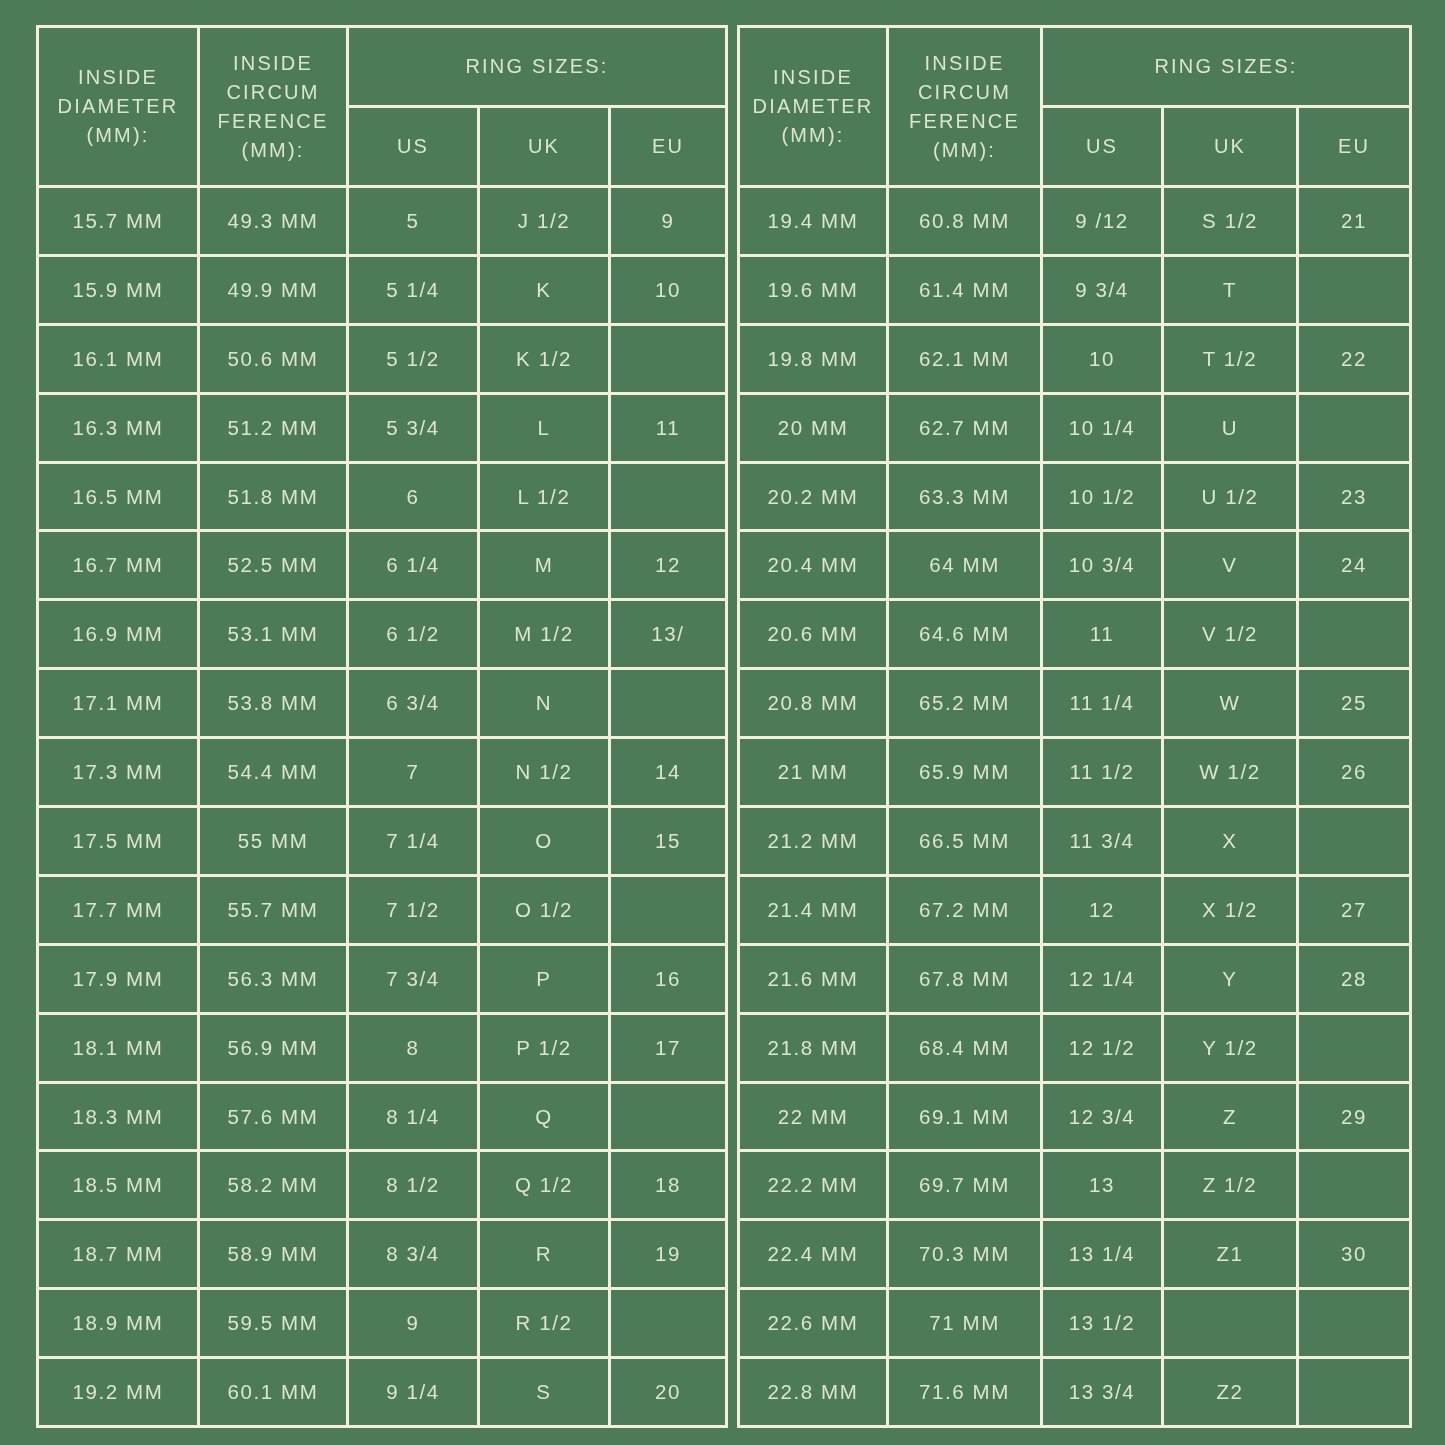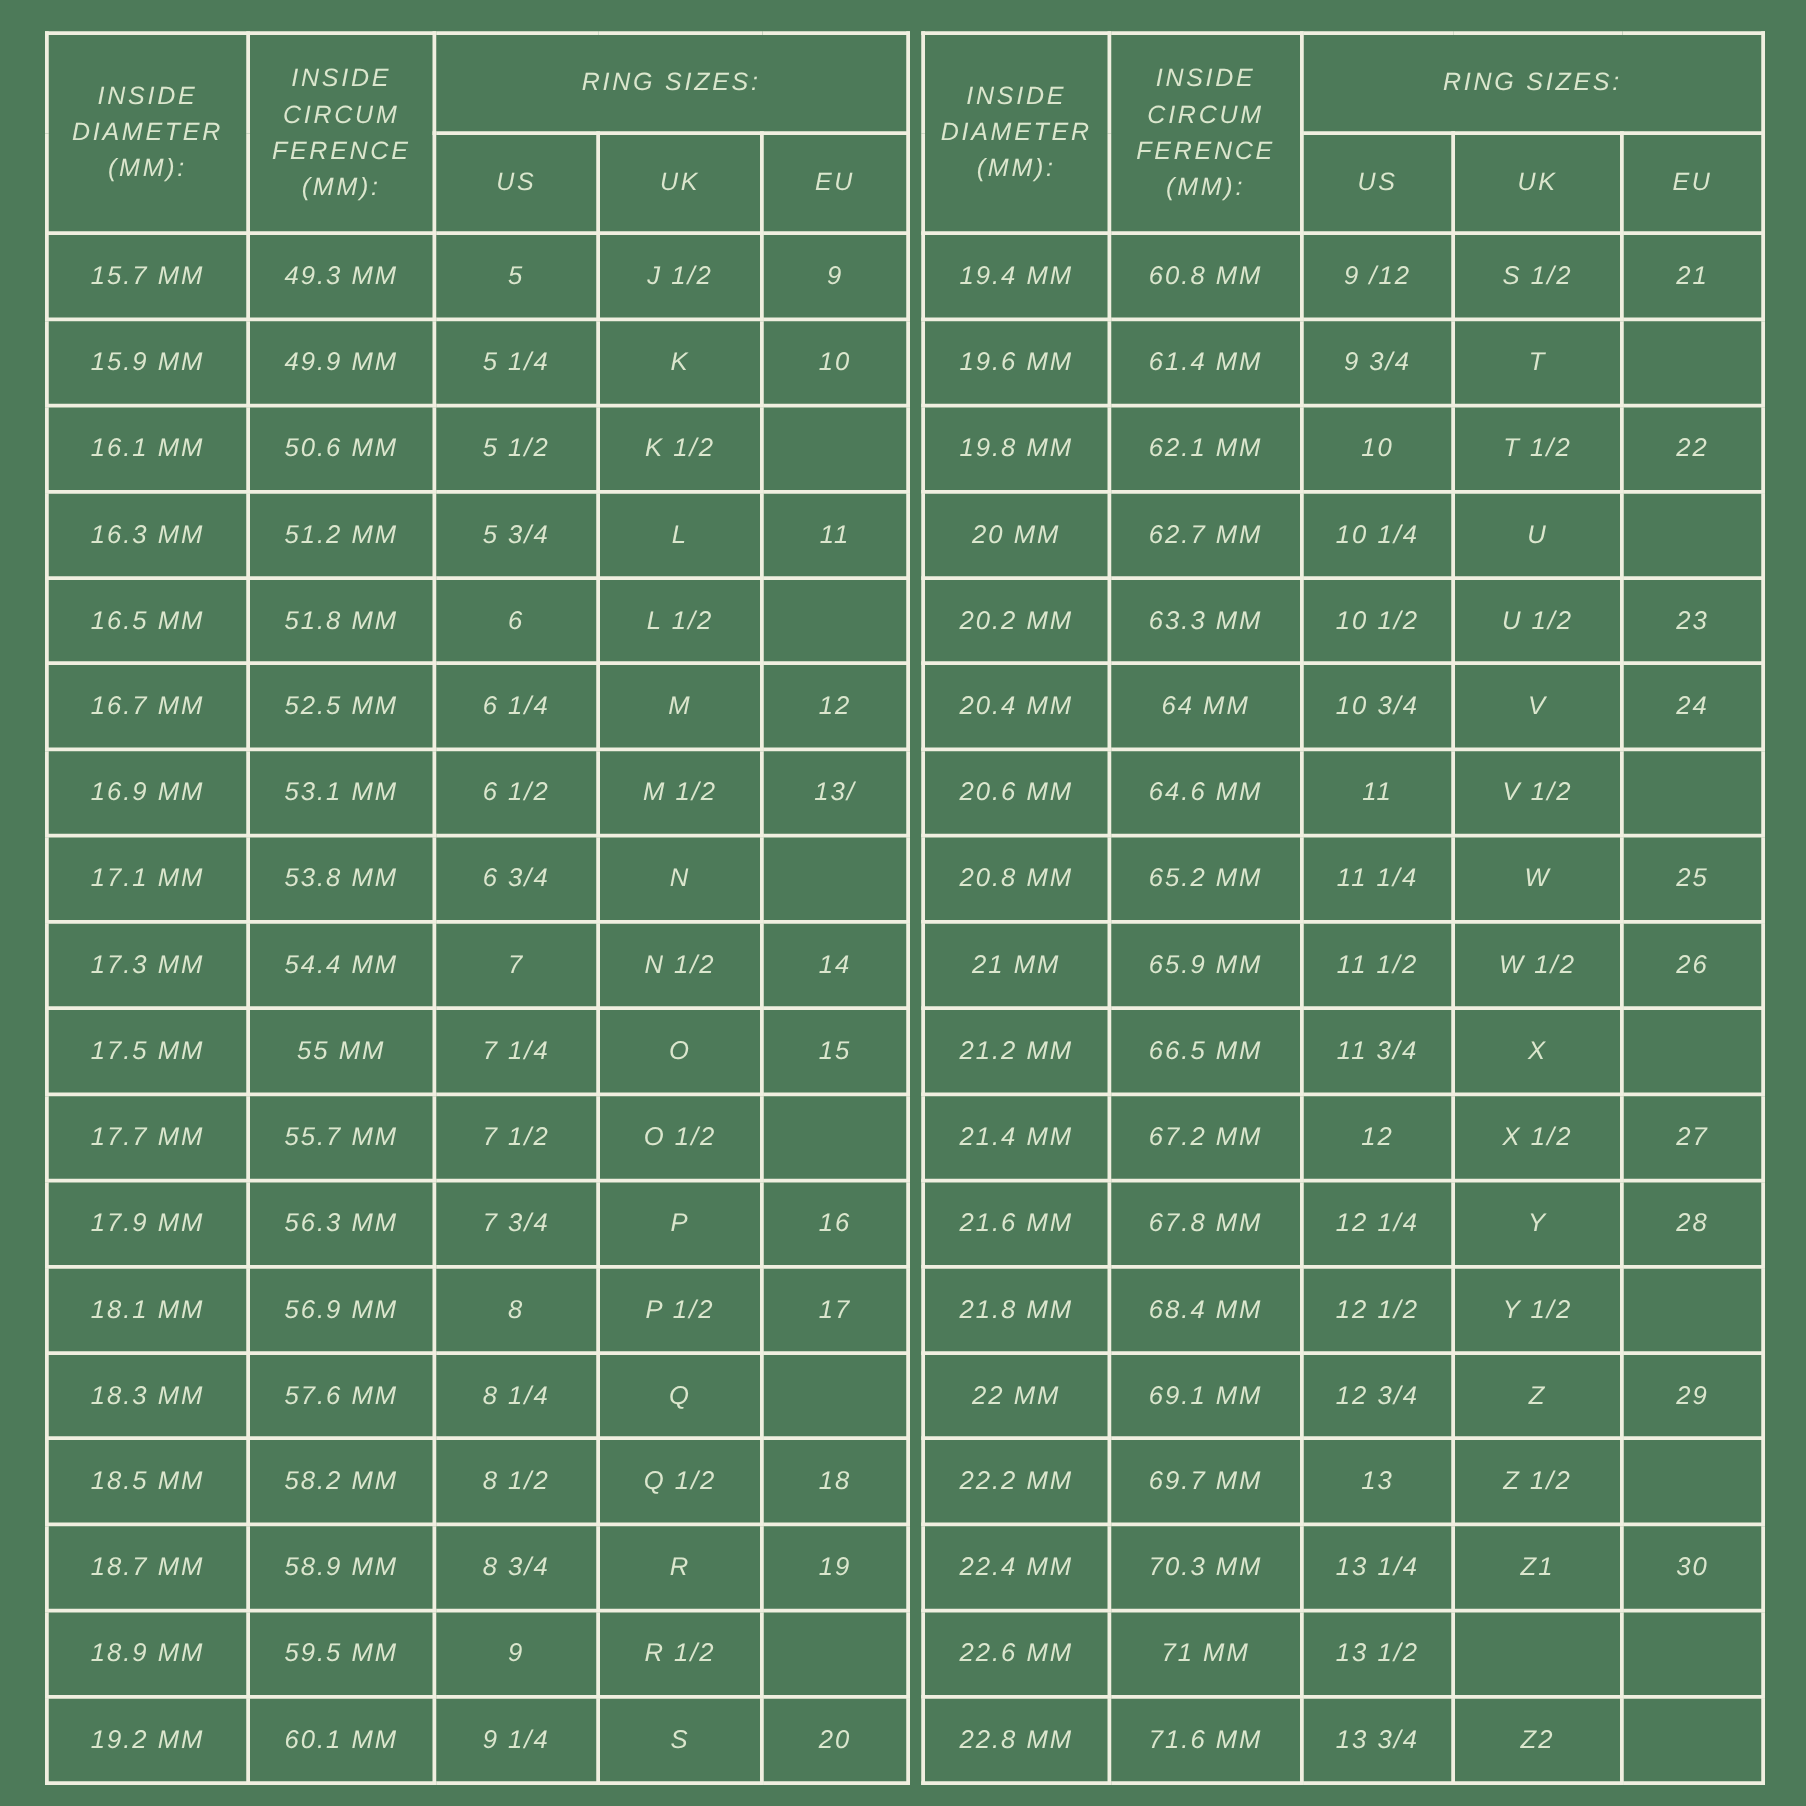--- a/index.html
+++ b/index.html
@@ -14,21 +14,20 @@
     font-family:"Liberation Sans", sans-serif;
     position:relative;
     overflow:hidden;
   }
   table.size-chart{
     position:absolute;
     top:25px;
     border-collapse:collapse;
     table-layout:fixed;
     color:var(--txt);
-    font-style:italic;
   }
   table.size-chart th,
   table.size-chart td{
     border:3px solid var(--grid);
     text-align:center;
     vertical-align:middle;
     font-weight:400;
     text-transform:uppercase;
     overflow:hidden;
   }

